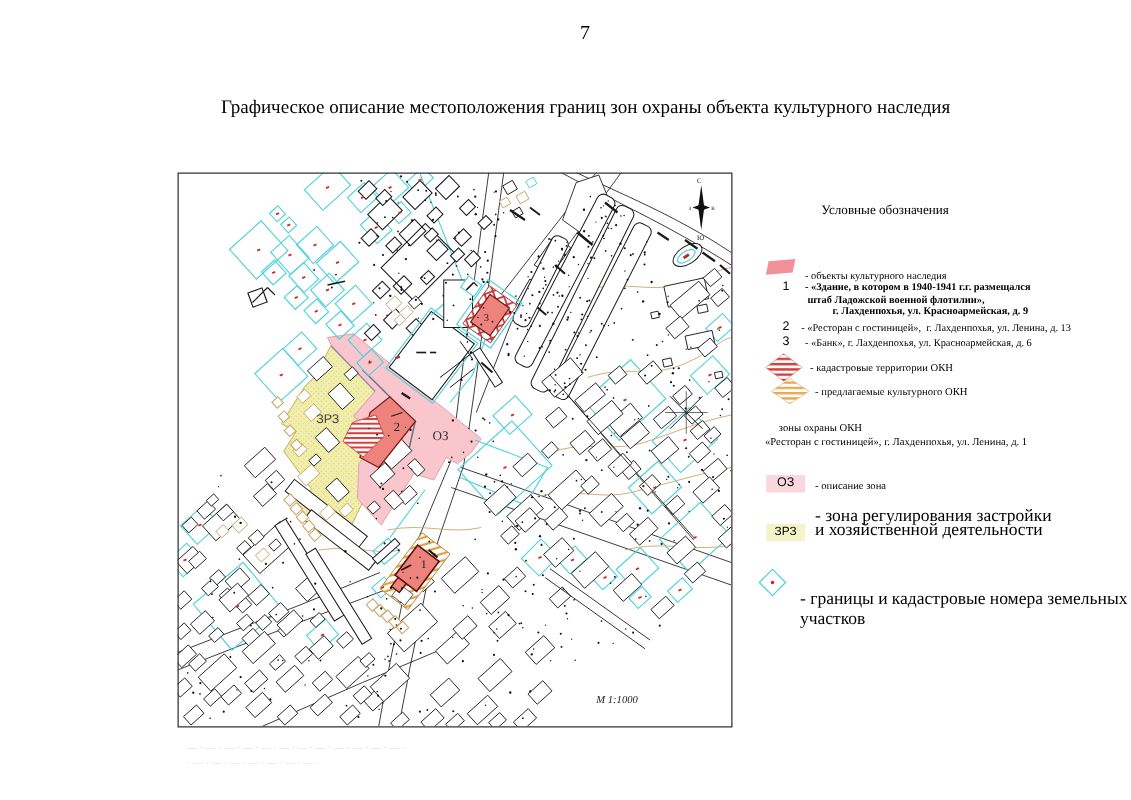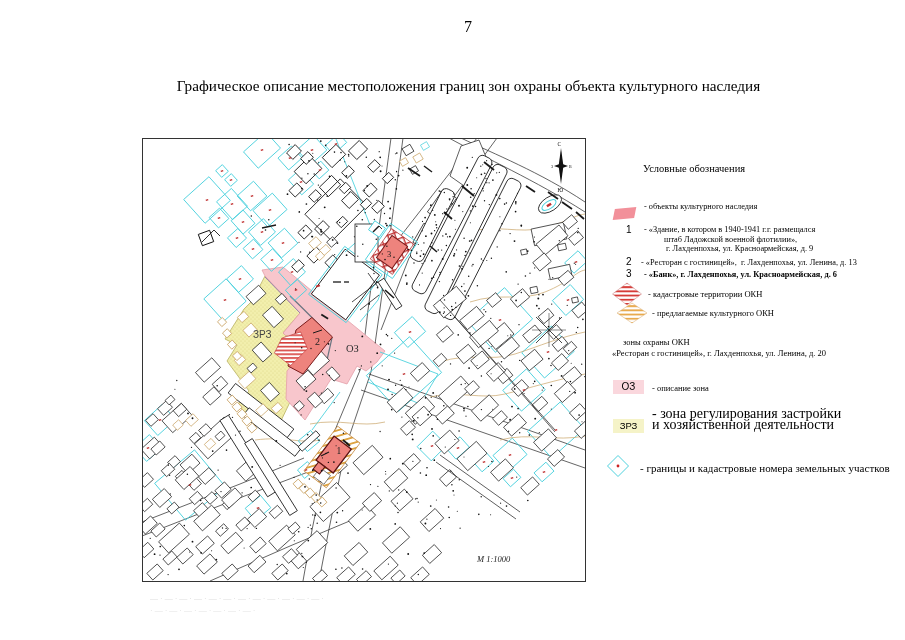--- a/index.html
+++ b/index.html
@@ -1084,36 +1084,36 @@
 <text x="253" y="338" font-size="10" font-family="Liberation Sans,sans-serif" fill="#454545">ЗРЗ</text>
 
 <text x="346" y="352" font-size="10.5" font-family="Liberation Serif,serif" fill="#333">ОЗ</text>
 
 <text x="477" y="562" font-size="8.5" font-style="italic" font-family="Liberation Serif,serif" fill="#222">М 1:1000</text>
 </g>
 
 <rect x="142.5" y="138.5" width="443" height="443" fill="none" stroke="#333" stroke-width="1"></rect>
 </svg>
 
-<div style="position:absolute;left:643px;top:163px;font-size:10.5px;">Условные обозначения</div>
+<div style="position:absolute;left:657px;top:163px;font-size:10.5px;">Условные обозначения</div>
 
 <div style="position:absolute;left:614px;top:208px;width:21px;height:11px;background:#f2909a;transform:skewX(-16deg) rotate(-5deg);"></div>
 
-<div style="position:absolute;left:644px;top:202px;font-size:8.3px;">- объекты культурного наследия</div>
+<div style="position:absolute;left:644px;top:216px;font-size:8.3px;">- объекты культурного наследия</div>
 
 <div style="position:absolute;left:626px;top:224px;font-size:10px;font-family:'Liberation Sans',sans-serif;">1</div>
-<div style="position:absolute;left:644px;top:225px;font-size:8.3px;line-height:9.6px;">- «Здание, в котором в 1940-1941 г.г. размещался<br>
-<span style="margin-left:20px">штаб Ладожской военной флотилии»,</span><br>
+<div style="position:absolute;left:644px;top:225px;font-size:8.3px;line-height:9.6px;font-weight:bold;">- «Здание, в котором в 1940-1941 г.г. размещался<br>
+<span style="margin-left:2px">штаб Ладожской военной флотилии»,</span><br>
 <span style="margin-left:22px">г. Лахденпохья, ул. Красноармейская, д. 9</span></div>
 
 <div style="position:absolute;left:626px;top:256px;font-size:10px;font-family:'Liberation Sans',sans-serif;">2</div>
 <div style="position:absolute;left:641px;top:258px;font-size:8.3px;text-align:center;">- «Ресторан с гостиницей»,&nbsp; г. Лахденпохья, ул. Ленина, д. 13</div>
 
 <div style="position:absolute;left:626px;top:268px;font-size:10px;font-family:'Liberation Sans',sans-serif;">3</div>
-<div style="position:absolute;left:644px;top:270px;font-size:8.3px;font-weight:bold;">- «Банк», г. Лахденпохья, ул. Красноармейская, д. 6</div>
+<div style="position:absolute;left:644px;top:270px;font-size:8.3px;">- «Банк», г. Лахденпохья, ул. Красноармейская, д. 6</div>
 
 <svg style="position:absolute;left:610px;top:282px;" width="34" height="24" viewBox="0 0 34 24">
 <defs>
       <pattern id="hredleg2" width="4" height="4.2" patternUnits="userSpaceOnUse">
 <rect width="4" height="4.2" fill="white"></rect>
         <rect width="4" height="1.9" fill="#d63c38"></rect>
       </pattern>
     </defs>
 <polygon points="17,1 31.5,12 17,23 2.5,12" fill="url(#hredleg2)" stroke="#c87878" stroke-width="0.5"></polygon>
 </svg>
@@ -1126,30 +1126,30 @@
 <rect width="4" height="4.2" fill="white"></rect>
         <rect width="4" height="1.9" fill="#e8aa4e"></rect>
       </pattern>
     </defs>
 <polygon points="17,2 32,12 17,22 2,12" fill="url(#horangeleg2)" stroke="#d8a868" stroke-width="0.5"></polygon>
 </svg>
 
 <div style="position:absolute;left:652px;top:308px;font-size:8.5px;">- предлагаемые культурного ОКН</div>
 
 <div style="position:absolute;left:623px;top:337px;font-size:8.5px;">зоны охраны ОКН</div>
-<div style="position:absolute;left:612px;top:348px;font-size:8.5px;">«Ресторан с гостиницей», г. Лахденпохья, ул. Ленина, д. 20</div>
+<div style="position:absolute;left:612px;top:348px;font-size:8.5px;">«Ресторан с гостиницей», г. Лахденпохья, ул. Ленина, д. 1</div>
 
 <div style="position:absolute;left:613px;top:380px;width:31px;height:14px;background:#fad7dd;text-align:center;font-size:10px;line-height:14px;font-family:'Liberation Sans',sans-serif;">ОЗ</div>
 
 <div style="position:absolute;left:652px;top:383px;font-size:8.5px;">- описание зона</div>
 
 <div style="position:absolute;left:613px;top:419px;width:31px;height:14px;background:#f5f3c8;text-align:center;font-size:9.5px;line-height:14px;font-family:'Liberation Sans',sans-serif;">ЗРЗ</div>
 
 <div style="position:absolute;left:652px;top:408px;font-size:14px;line-height:11px;">- зона регулирования застройки<br>и хозяйственной деятельности</div>
 
 <svg style="position:absolute;left:606px;top:454px;" width="24" height="24" viewBox="0 0 24 24">
 <polygon points="12,1.5 22.5,12 12,22.5 1.5,12" fill="white" stroke="#4ed2de" stroke-width="1"></polygon>
 <circle cx="12" cy="12" r="1.4" fill="#cc2222"></circle>
 </svg>
 
-<div style="position:absolute;left:640px;top:462px;font-size:11px;">- границы и кадастровые номера земельных участков</div>
+<div style="position:absolute;left:640px;top:472px;font-size:14px;">- границы и кадастровые номера земельных участков</div>
 
 <div style="position:absolute;left:150px;top:594px;width:320px;font-size:8px;color:#d8d8d8;filter:blur(0.4px);">— · — · — · — · — · — · — · — · — · — · — · — ·</div>
 <div style="position:absolute;left:150px;top:606px;width:240px;font-size:8px;color:#dedede;filter:blur(0.4px);">· — · — · — · — · — · — · — ·</div>
 </body></html>

